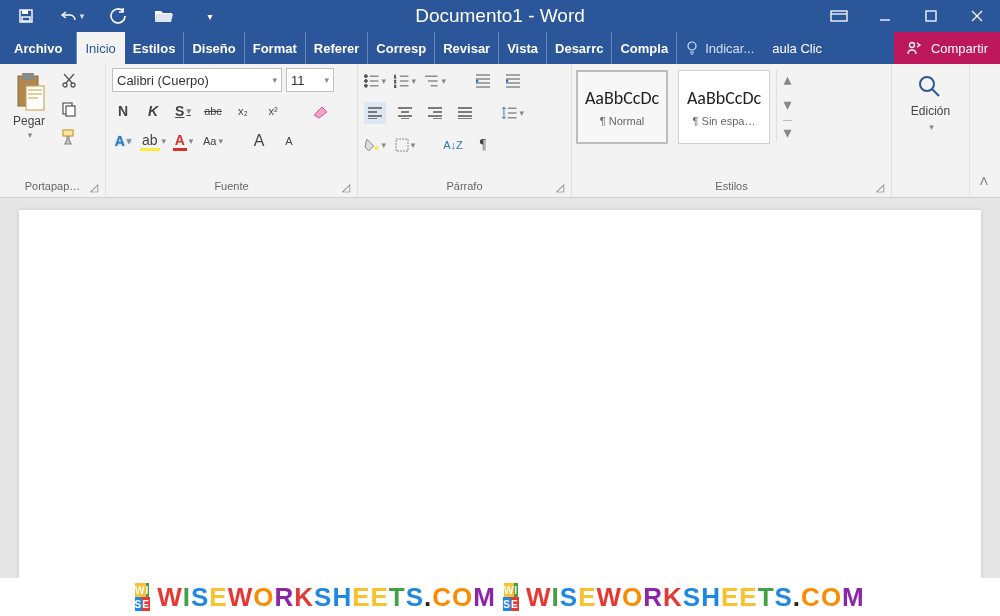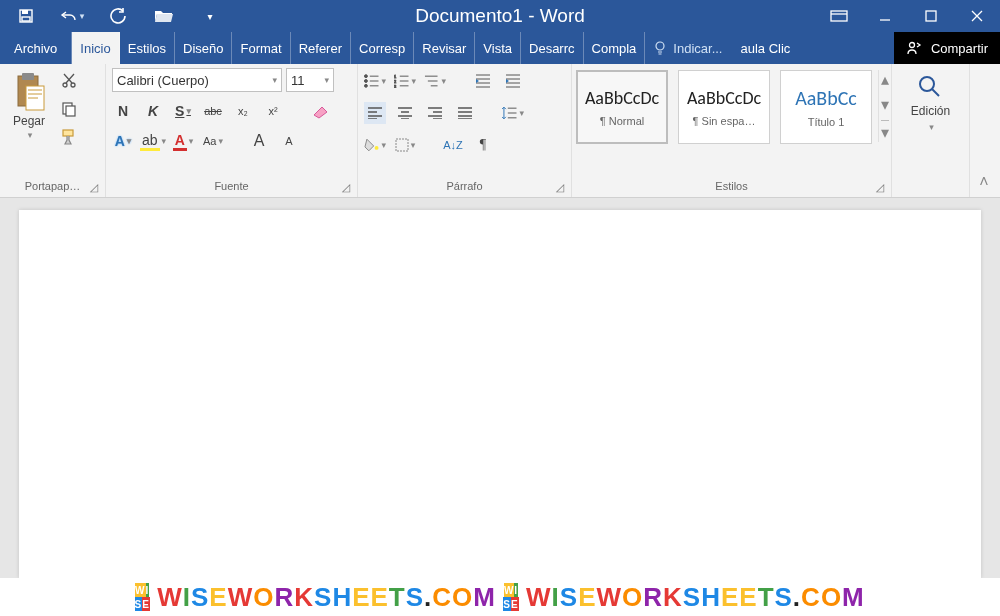--- a/index.html
+++ b/index.html
@@ -5,26 +5,26 @@
   * { box-sizing: border-box; margin: 0; padding: 0; font-family: "Segoe UI", sans-serif; }
   body { width: 1000px; height: 616px; overflow: hidden; background: #ccc; }
   .window { width: 1000px; height: 616px; display: flex; flex-direction: column; background: #f3f3f3; }
   .titlebar { height: 32px; background: #2b579a; display: flex; align-items: center; color: #fff; font-size: 12px; position: relative; }
   .qa { display: flex; align-items: center; gap: 18px; padding-left: 12px; }
   .qa-btn { width: 28px; height: 28px; display: flex; align-items: center; justify-content: center; color: #fff; }
   .title { position: absolute; left: 50%; transform: translateX(-50%); font-size: 19px; }
   .winctrl { margin-left: auto; display: flex; }
   .winbtn { width: 46px; height: 32px; display: flex; align-items: center; justify-content: center; color: #fff; }
   .tabs { height: 32px; background: #2b579a; display: flex; align-items: stretch; color: #fff; font-size: 13px; }
-  .tab { padding: 0 8px; display: flex; align-items: center; border-right: 1px solid rgba(255,255,255,.3); white-space: nowrap; cursor: default; }
+  .tab { padding: 0 8px; display: flex; align-items: center; border-right: 1px solid rgba(255,255,255,.3); white-space: nowrap; cursor: default; font-weight: bold; }
   .tab:first-child { padding-left: 14px; padding-right: 14px; }
   .tab.active { background: #f3f3f3; color: #2b579a; font-weight: 500; }
   .tell { display: flex; align-items: center; padding: 0 8px; gap: 6px; color: #cfe0f4; }
   .link { display: flex; align-items: center; padding: 0 10px; }
-  .share { background: #000000; display: flex; align-items: center; padding: 0 12px; gap: 9px; margin-left: auto; }
+  .share { background: #be185d; display: flex; align-items: center; padding: 0 12px; gap: 9px; margin-left: auto; }
   .ribbon { height: 134px; background: #f3f3f3; border-bottom: 1px solid #d0d0d0; display: flex; }
   .grp { display: flex; flex-direction: column; border-right: 1px solid #e0e0e0; height: 100%; }
   .grp-body { flex: 1; display: flex; padding: 4px 6px; gap: 6px; align-items: flex-start; }
   .grp-label { height: 22px; display: flex; align-items: center; justify-content: center; font-size: 11px; color: #666; position: relative; }
   .launcher { position: absolute; right: 4px; bottom: 3px; width: 14px; height: 14px; display:flex; align-items:center; justify-content:center; color:#777; }
   .pastebtn { display: flex; flex-direction: column; align-items: center; justify-content: flex-end; padding: 4px 6px; gap: 2px; font-size: 12px; color: #444; }
   .col { display: flex; flex-direction: column; gap: 6px; padding-top: 2px; }
   .ico { width: 22px; height: 22px; display: flex; align-items: center; justify-content: center; color: #555; }
   .fontbox { display: flex; align-items: center; gap: 4px; }
   .combo { height: 24px; background: #fff; border: 1px solid #c0c0c0; display: flex; align-items: center; padding: 0 4px; font-size: 13px; color: #333; }
@@ -349,24 +349,20 @@
       <div class="grp-body" style="padding:6px 4px;">
         <div class="styles">
           <div class="stylecard sel">
             <div class="preview">AaBbCcDc</div>
             <div>¶ Normal</div>
           </div>
           <div class="stylecard">
             <div class="preview">AaBbCcDc</div>
             <div>¶ Sin espa…</div>
           </div>
-          <div class="stylecard">
-            <div class="preview title">AaBbCc</div>
-            <div>Título 1</div>
-          </div>
         </div>
         <div class="stylesmore">
           <span>▴</span>
           <span>▾</span>
           <span style="border-top:1px solid #bbb;padding-top:2px;">▾</span>
         </div>
       </div>
       <div class="grp-label">
         <span>Estilos</span>
         <span class="launcher">◿</span>

